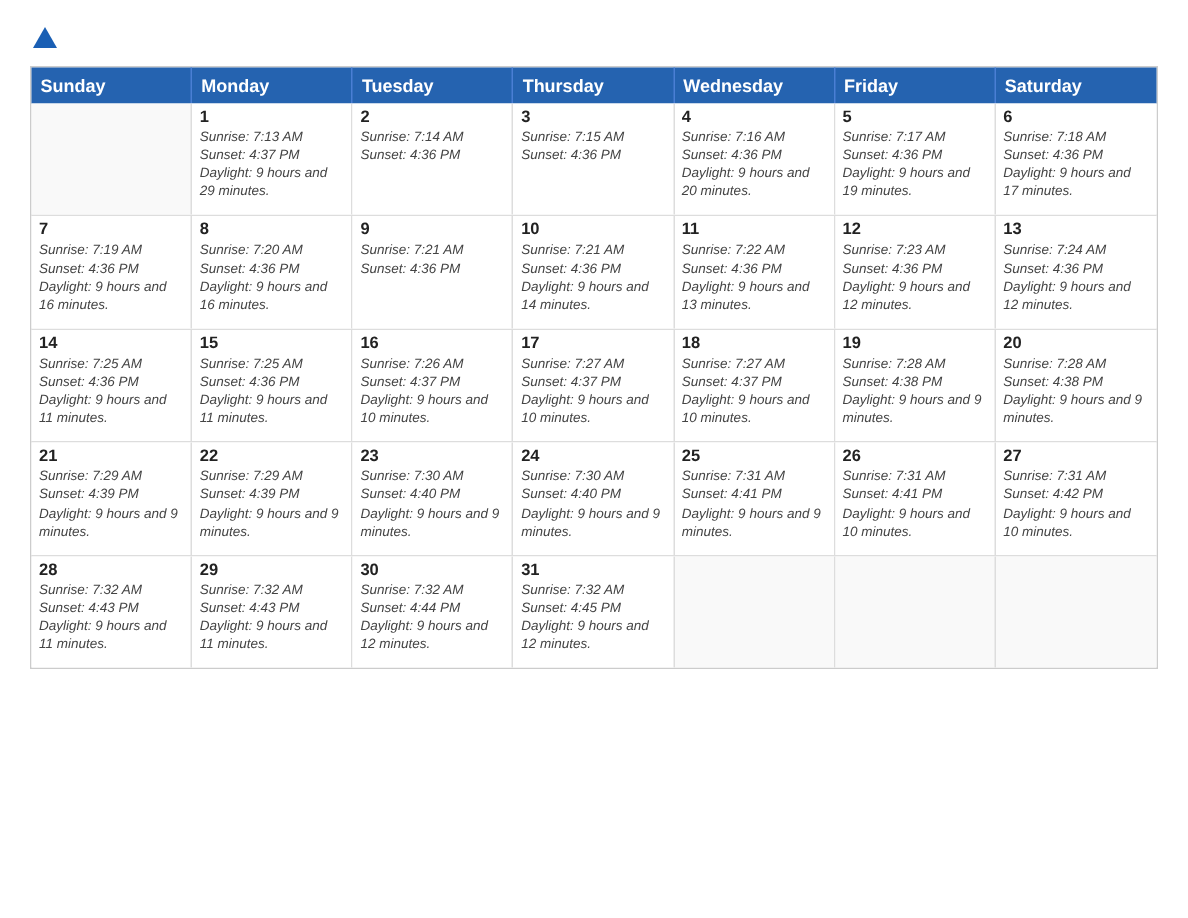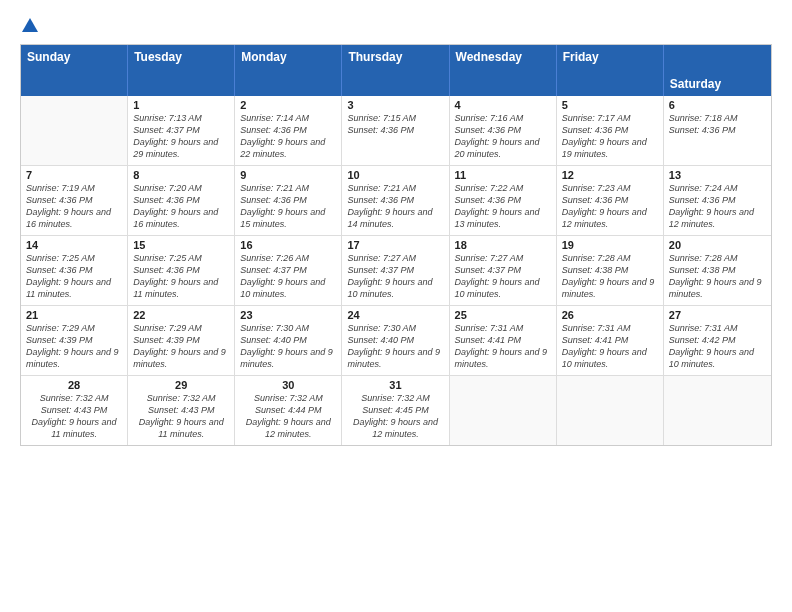--- a/index.html
+++ b/index.html
@@ -72,33 +72,33 @@
       background: #2563b0;
     }
     .cal-header-cell {
       color: #fff;
       font-size: 12px;
       font-weight: bold;
       padding: 5px 6px;
       text-align: left;
       border-right: 1px solid #4a7fd4;
     }
-    .cal-header-cell:last-child { border-right: none; margin-top: 27px; }
+    .cal-header-cell:last-child { border-right: none; }
     .cal-body {
       flex: 1;
       display: flex;
       flex-direction: column;
     }
     .cal-row {
       display: grid;
       grid-template-columns: repeat(7, 1fr);
       flex: 1;
       border-bottom: 1px solid #ddd;
     }
-    .cal-row:last-child { border-bottom: none; text-align: center; }
+    .cal-row:last-child { border-bottom: none; }
     .cal-cell {
       border-right: 1px solid #ddd;
       padding: 3px 5px;
       font-size: 9.5px;
       color: #333;
       vertical-align: top;
       min-height: 0;
       background: #fff;
     }
     .cal-cell:last-child { border-right: none; }
@@ -133,22 +133,22 @@
     </div>
     <div class="title-block">
       <div class="month-title"></div>
       <div class="location"></div>
     </div>
   </div>
 
   <div class="calendar">
     <div class="cal-header-row">
     <div class="cal-header-cell">Sunday</div>
+        <div class="cal-header-cell">Monday</div>
         <div class="cal-header-cell">Tuesday</div>
-        <div class="cal-header-cell">Monday</div>
         <div class="cal-header-cell">Thursday</div>
         <div class="cal-header-cell">Wednesday</div>
         <div class="cal-header-cell">Friday</div>
         <div class="cal-header-cell">Saturday</div>
       </div>
     <div class="cal-body">
     <div class="cal-row">
           <div class="cal-cell empty"></div>
           <div class="cal-cell">
             <div class="day-num">1</div>
@@ -156,21 +156,20 @@
               <span>Sunrise: 7:13 AM</span>
               <span>Sunset: 4:37 PM</span>
               <span>Daylight: 9 hours and 29 minutes.</span>
             </div>
           </div>
           <div class="cal-cell">
             <div class="day-num">2</div>
             <div class="cell-info">
               <span>Sunrise: 7:14 AM</span>
               <span>Sunset: 4:36 PM</span>
-              <span>Daylight: 9 hours and 22 minutes.</span>
             </div>
           </div>
           <div class="cal-cell">
             <div class="day-num">3</div>
             <div class="cell-info">
               <span>Sunrise: 7:15 AM</span>
               <span>Sunset: 4:36 PM</span>
             </div>
           </div>
           <div class="cal-cell">
@@ -187,20 +186,21 @@
               <span>Sunrise: 7:17 AM</span>
               <span>Sunset: 4:36 PM</span>
               <span>Daylight: 9 hours and 19 minutes.</span>
             </div>
           </div>
           <div class="cal-cell">
             <div class="day-num">6</div>
             <div class="cell-info">
               <span>Sunrise: 7:18 AM</span>
               <span>Sunset: 4:36 PM</span>
+              <span>Daylight: 9 hours and 17 minutes.</span>
             </div>
           </div>
         </div>
         <div class="cal-row">
           <div class="cal-cell">
             <div class="day-num">7</div>
             <div class="cell-info">
               <span>Sunrise: 7:19 AM</span>
               <span>Sunset: 4:36 PM</span>
               <span>Daylight: 9 hours and 16 minutes.</span>
@@ -212,21 +212,20 @@
               <span>Sunrise: 7:20 AM</span>
               <span>Sunset: 4:36 PM</span>
               <span>Daylight: 9 hours and 16 minutes.</span>
             </div>
           </div>
           <div class="cal-cell">
             <div class="day-num">9</div>
             <div class="cell-info">
               <span>Sunrise: 7:21 AM</span>
               <span>Sunset: 4:36 PM</span>
-              <span>Daylight: 9 hours and 15 minutes.</span>
             </div>
           </div>
           <div class="cal-cell">
             <div class="day-num">10</div>
             <div class="cell-info">
               <span>Sunrise: 7:21 AM</span>
               <span>Sunset: 4:36 PM</span>
               <span>Daylight: 9 hours and 14 minutes.</span>
             </div>
           </div>

